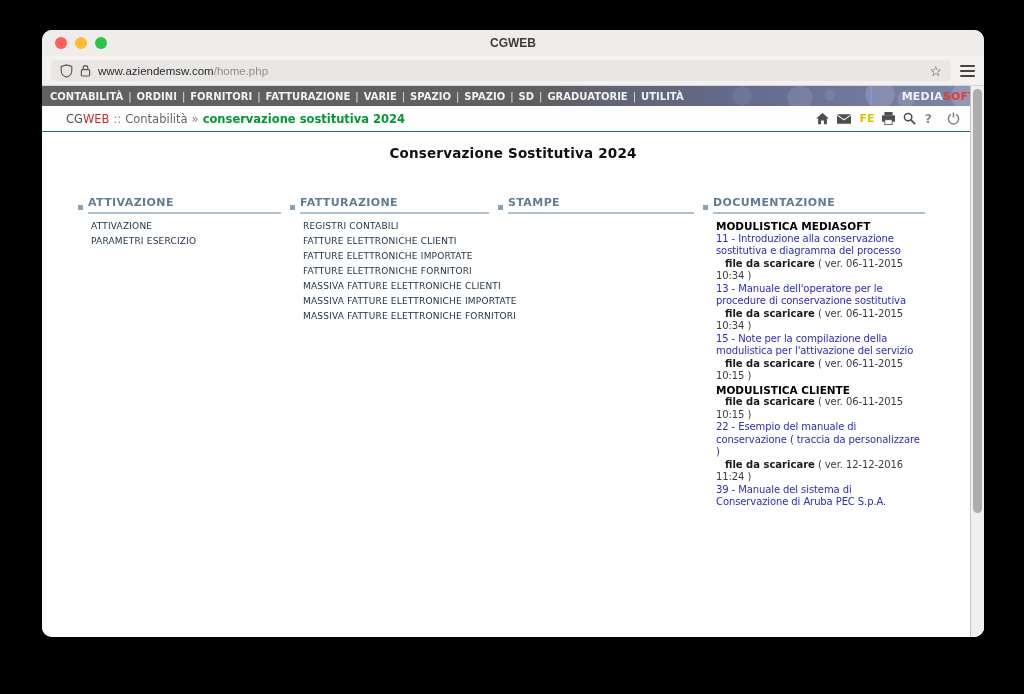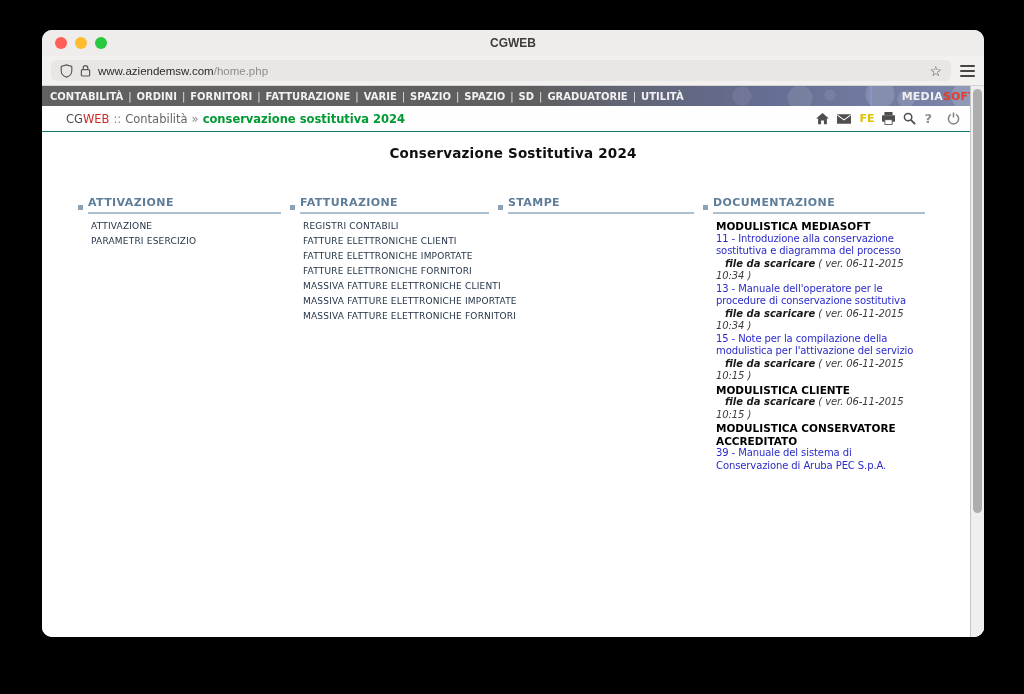--- a/index.html
+++ b/index.html
@@ -79,21 +79,21 @@
   .mlabel { font-size:11px; font-weight:bold; color:#5e7d99; letter-spacing:.4px; }
   .mitems { margin-top:7px; display:flex; flex-direction:column; gap:5px; padding-left:13px; }
   .mitem { font-size:9px; color:#243447; letter-spacing:.2px; text-decoration:none;
            white-space:nowrap; }
   
   .doc { margin-top:6px; padding-left:13px; padding-right:4px; font-size:10px;
          line-height:12.5px; letter-spacing:-.1px; color:#333; }
   .doc-head { font-weight:bold; color:#000; font-size:10.5px;
               margin-top:1px; letter-spacing:0; }
   .doc-link { display:block; color:#2b2bcb; text-decoration:none; }
-  .doc-file { text-indent:9px; color:#3c3c3c;font-style:italic; }
+  .doc-file { text-indent:9px; color:#3c3c3c; }
   .doc-file b { color:#1a1a1a; letter-spacing:0; }
   .doc-file .ver { margin-left:3px; }
   
   .sb { position:absolute; top:0; right:0; bottom:0; width:13px; background:#efefef;
         border-left:1px solid #c6c6c6; z-index:5; }
   .sb-thumb { position:absolute; top:3px; right:2px; width:9px; height:77%;
               border-radius:5px; background:#adadad; }
   svg { display:block; }
 </style>
 </head>
@@ -230,24 +230,27 @@
                 <a class="doc-link">15 - Note per la compilazione della modulistica per l'attivazione del servizio</a>
                 <div class="doc-file"><b>file da scaricare</b><span class="ver">( ver. 06-11-2015 10:15 )</span></div>
               </div>
             </div>
 
             <div class="doc-section">
               <div class="doc-head">MODULISTICA CLIENTE</div>
               <div class="doc-entry">
                 <div class="doc-file"><b>file da scaricare</b><span class="ver">( ver. 06-11-2015 10:15 )</span></div>
               </div>
+              <div class="doc-entry">
+                <a class="doc-link">22 - Esempio del manuale di conservazione ( traccia da personalizzare )</a>
+                <div class="doc-file"><b>file da scaricare</b><span class="ver">( ver. 12-12-2016 11:24 )</span></div>
+              </div>
             </div>
 
             <div class="doc-section">
-              <div class="doc-head">MODULISTICA CONSERVATORE ACCREDITATO</div>
               <div class="doc-entry">
                 <a class="doc-link">39 - Manuale del sistema di Conservazione di Aruba PEC S.p.A.</a>
 
               </div>
             </div>
 
           </div>
         </div>
 
       </div>

